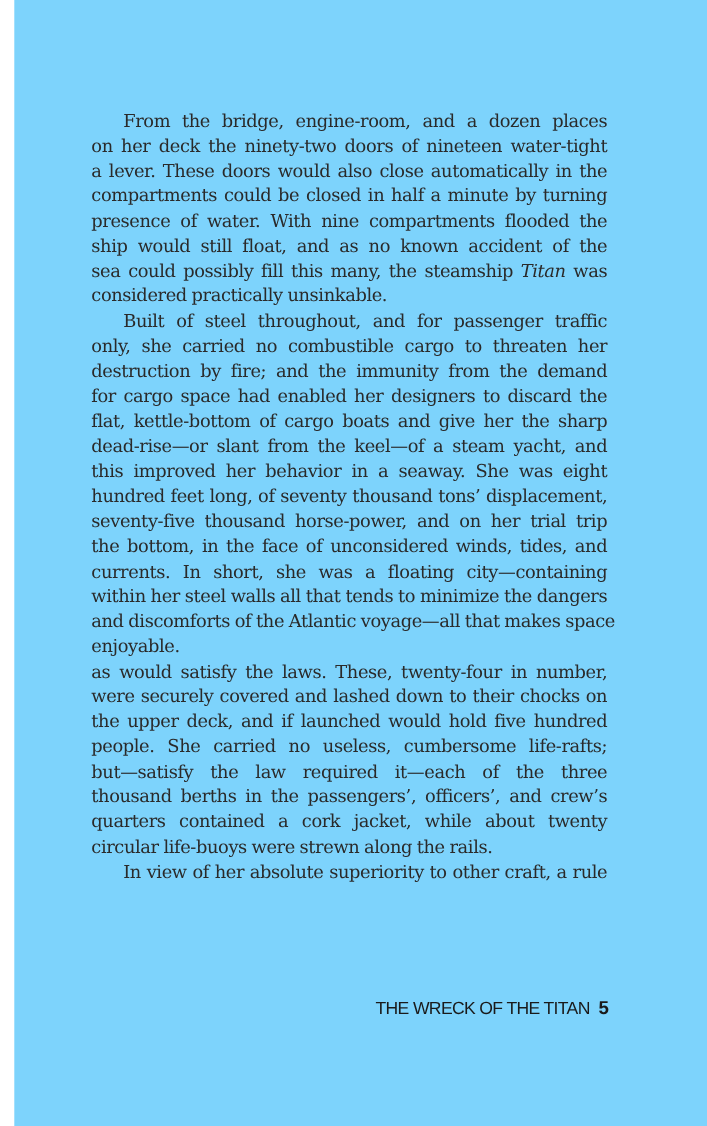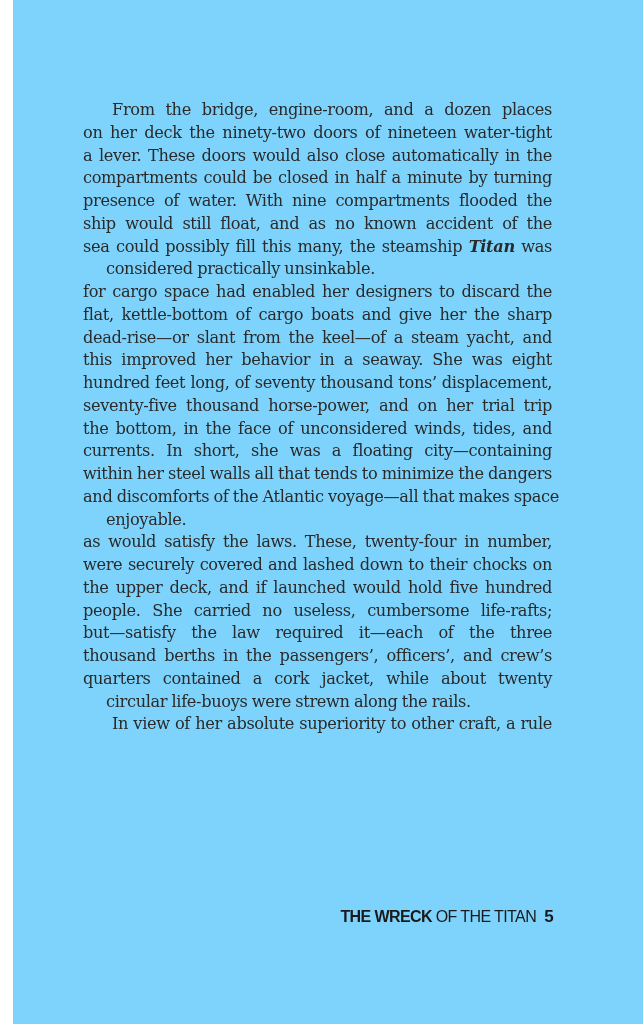--- a/index.html
+++ b/index.html
@@ -34,37 +34,36 @@
       display: block;
       height: 22.75px;
       white-space: nowrap;
       text-align: justify;
       text-align-last: justify;
       letter-spacing: -0.35px;
       word-spacing: -0.5px;
     }
     .line.last {
       text-align-last: left;
-      margin-left: 23px;
     }
     .line.indent {
       padding-left: 29px;
     }
-    .line em { font-style: italic; font-weight: bold; }
+    .line em { font-style: italic; }
     .footer {
       position: absolute;
       right: 103px;
       top: 907px;
       font-family: "Liberation Sans", sans-serif;
       font-size: 16px;
       color: #1a1a1a;
       white-space: nowrap;
       letter-spacing: -0.6px;
     }
-    .footer .bold { font-weight: bold; }
+    .footer .bold { font-weight: normal; }
     .footer .light { font-weight: normal; }
     .footer .pagenum {
       font-weight: bold;
       margin-left: 8px;
       font-size: 17px;
     }
   </style>
 </head>
 <body>
 
@@ -76,20 +75,23 @@
       <span class="line">on her deck the ninety-two doors of nineteen water-tight</span>
       <span class="line">a lever. These doors would also close automatically in the</span>
       <span class="line">compartments could be closed in half a minute by turning</span>
       <span class="line">presence of water. With nine compartments flooded the</span>
       <span class="line">ship would still float, and as no known accident of the</span>
       <span class="line"><span>sea could possibly fill this many, the steamship </span><em>Titan</em><span> was</span></span>
       <span class="line last">considered practically unsinkable.</span>
     </div>
 
     <div>
+      <span class="line indent">Built of steel throughout, and for passenger traffic</span>
+      <span class="line">only, she carried no combustible cargo to threaten her</span>
+      <span class="line">destruction by fire; and the immunity from the demand</span>
       <span class="line">for cargo space had enabled her designers to discard the</span>
       <span class="line">flat, kettle-bottom of cargo boats and give her the sharp</span>
       <span class="line">dead-rise—or slant from the keel—of a steam yacht, and</span>
       <span class="line">this improved her behavior in a seaway. She was eight</span>
       <span class="line">hundred feet long, of seventy thousand tons’ displacement,</span>
       <span class="line">seventy-five thousand horse-power, and on her trial trip</span>
       <span class="line">the bottom, in the face of unconsidered winds, tides, and</span>
       <span class="line">currents. In short, she was a floating city—containing</span>
       <span class="line">within her steel walls all that tends to minimize the dangers</span>
       <span class="line">and discomforts of the Atlantic voyage—all that makes space</span>

